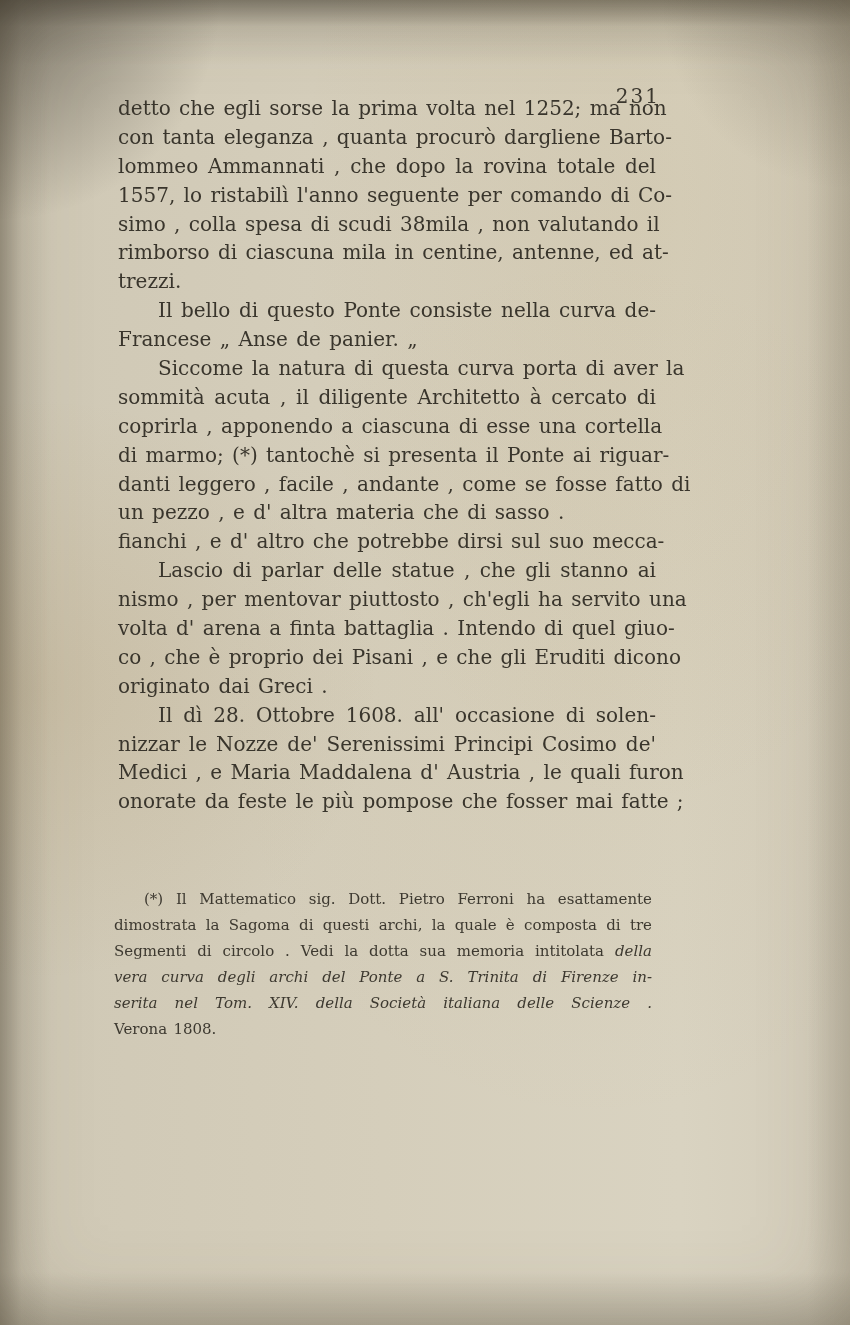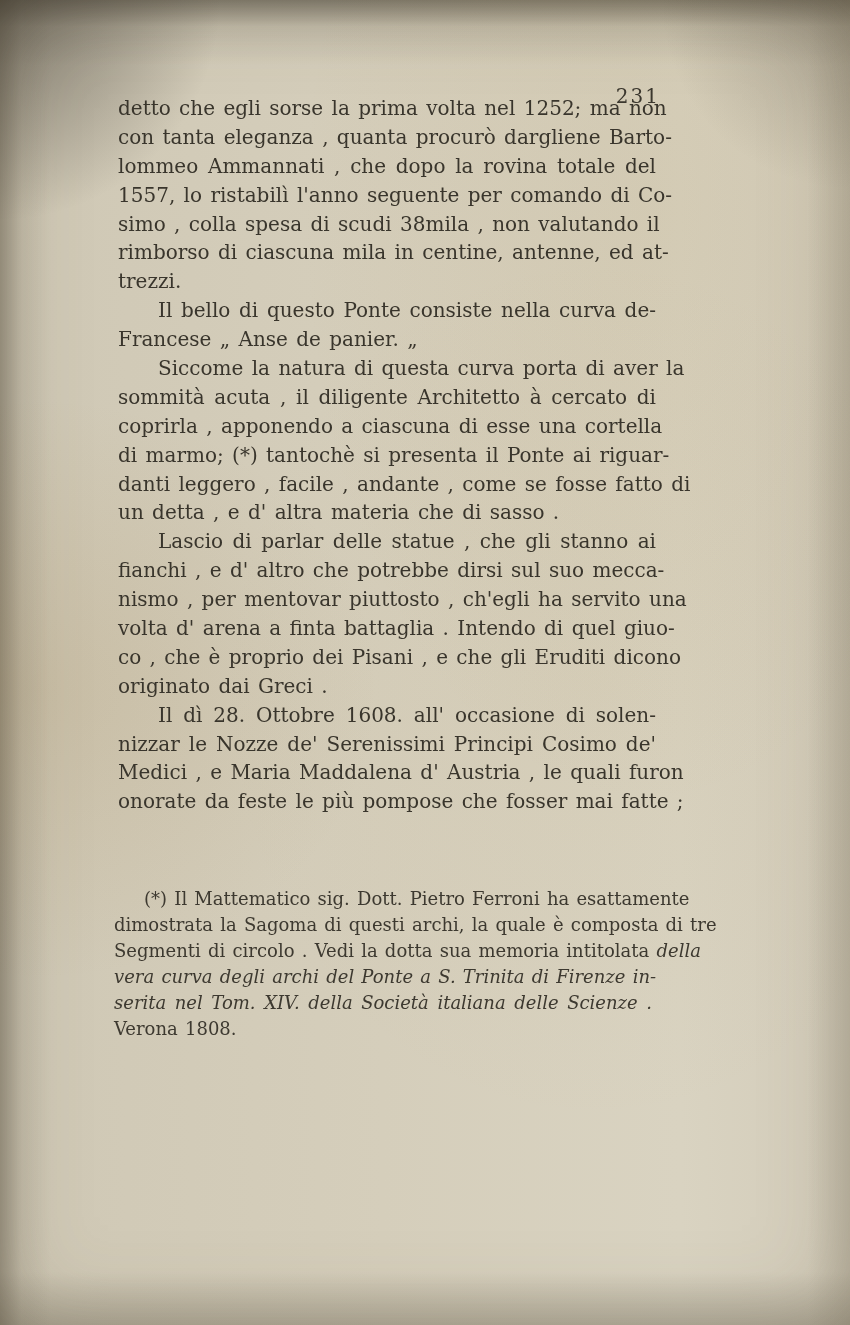--- a/index.html
+++ b/index.html
@@ -57,21 +57,21 @@
   }
   #main-text .line.indent {
     text-indent: 40px;
   }
   #footnote {
     position: absolute;
     top: 886px;
     left: 114px;
     width: 538px;
     color: #3d3930;
-    font-size: 18px;
+    font-size: 15px;
     word-spacing: 1.5px;
   }
   #footnote .line {
     height: 26px;
     line-height: 26px;
     white-space: nowrap;
     text-align: justify;
     text-align-last: justify;
   }
   #footnote .line.last {
@@ -97,23 +97,23 @@
       <div class="line">simo , colla spesa di scudi 38mila , non valutando il</div>
       <div class="line">rimborso di ciascuna mila in centine, antenne, ed at-</div>
       <div class="line last">trezzi.</div>
       <div class="line indent">Il bello di questo Ponte consiste nella curva de-</div>
       <div class="line last">Francese „ Anse de panier. „</div>
       <div class="line indent">Siccome la natura di questa curva porta di aver la</div>
       <div class="line">sommità acuta , il diligente Architetto à cercato di</div>
       <div class="line">coprirla , apponendo a ciascuna di esse una cortella</div>
       <div class="line">di marmo; (*) tantochè si presenta il Ponte ai riguar-</div>
       <div class="line">danti leggero , facile , andante , come se fosse fatto di</div>
-      <div class="line last">un detta , e d' altra materia che di sasso .</div>
+      <div class="line last">un pezzo , e d' altra materia che di sasso .</div>
+      <div class="line">fianchi , e d' altro che potrebbe dirsi sul suo  mecca-</div>
       <div class="line indent">Lascio di parlar delle statue , che gli  stanno ai</div>
-      <div class="line">fianchi , e d' altro che potrebbe dirsi sul suo  mecca-</div>
       <div class="line">nismo , per mentovar piuttosto , ch'egli ha servito una</div>
       <div class="line">volta d' arena a finta battaglia . Intendo di quel giuo-</div>
       <div class="line">co , che è proprio dei Pisani , e che gli Eruditi dicono</div>
       <div class="line last">originato dai Greci .</div>
       <div class="line indent">Il dì 28. Ottobre 1608. all' occasione di solen-</div>
       <div class="line">nizzar le Nozze de' Serenissimi Principi Cosimo de'</div>
       <div class="line">Medici , e Maria Maddalena d' Austria , le quali furon</div>
       <div class="line">onorate da feste le più pompose che fosser mai fatte ;</div>
     </div>
   <div id="footnote">

